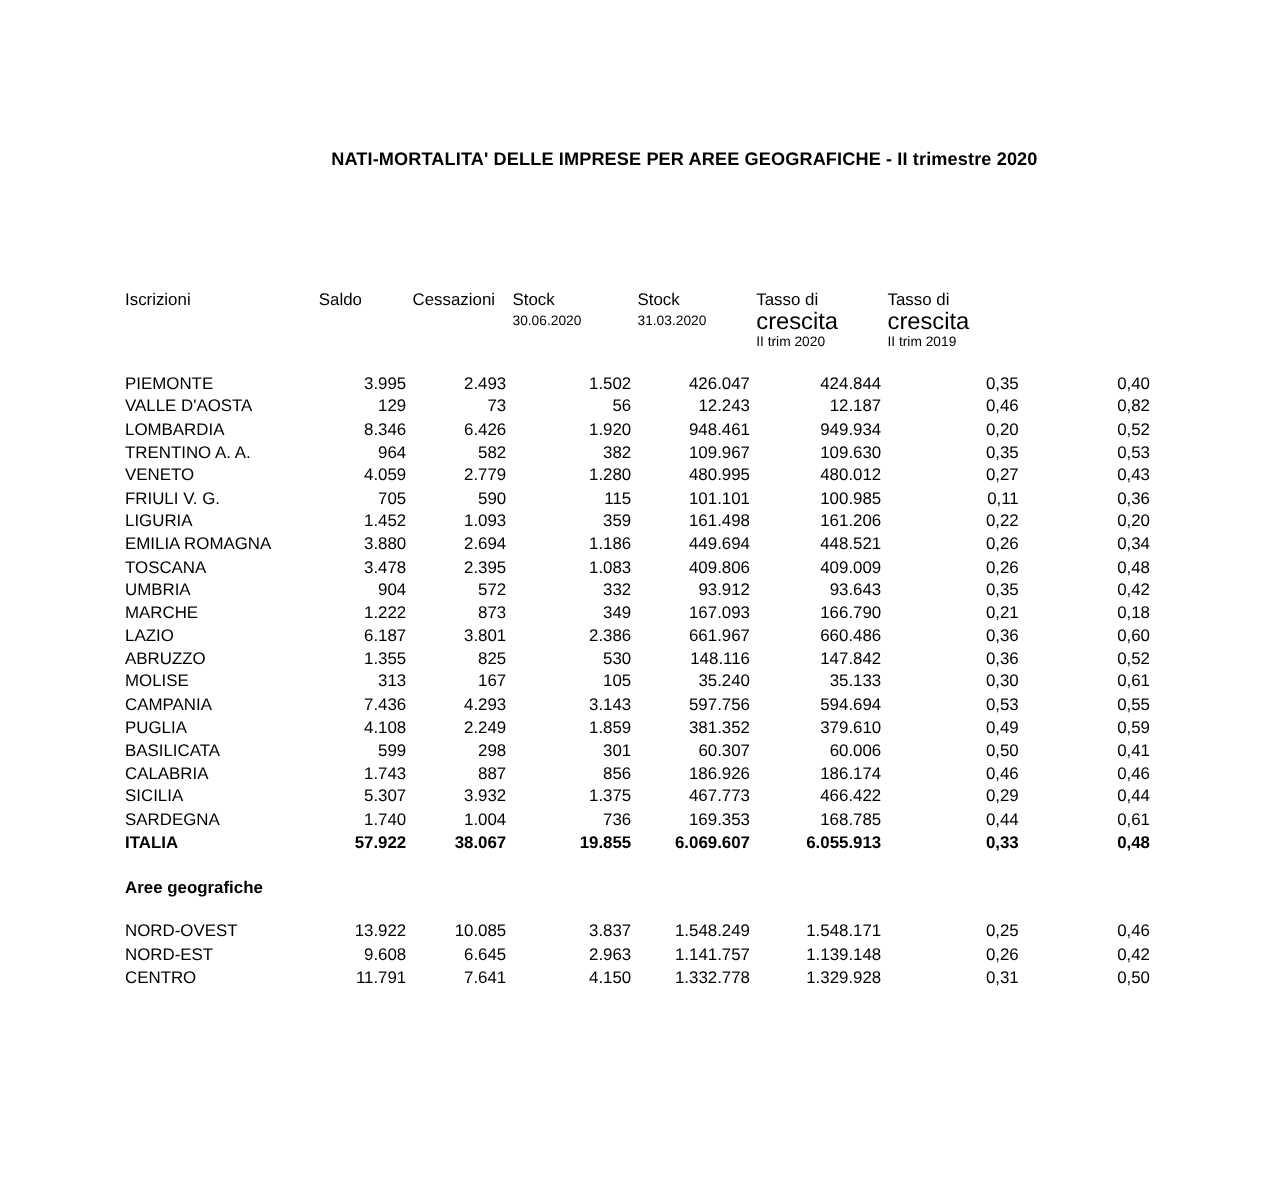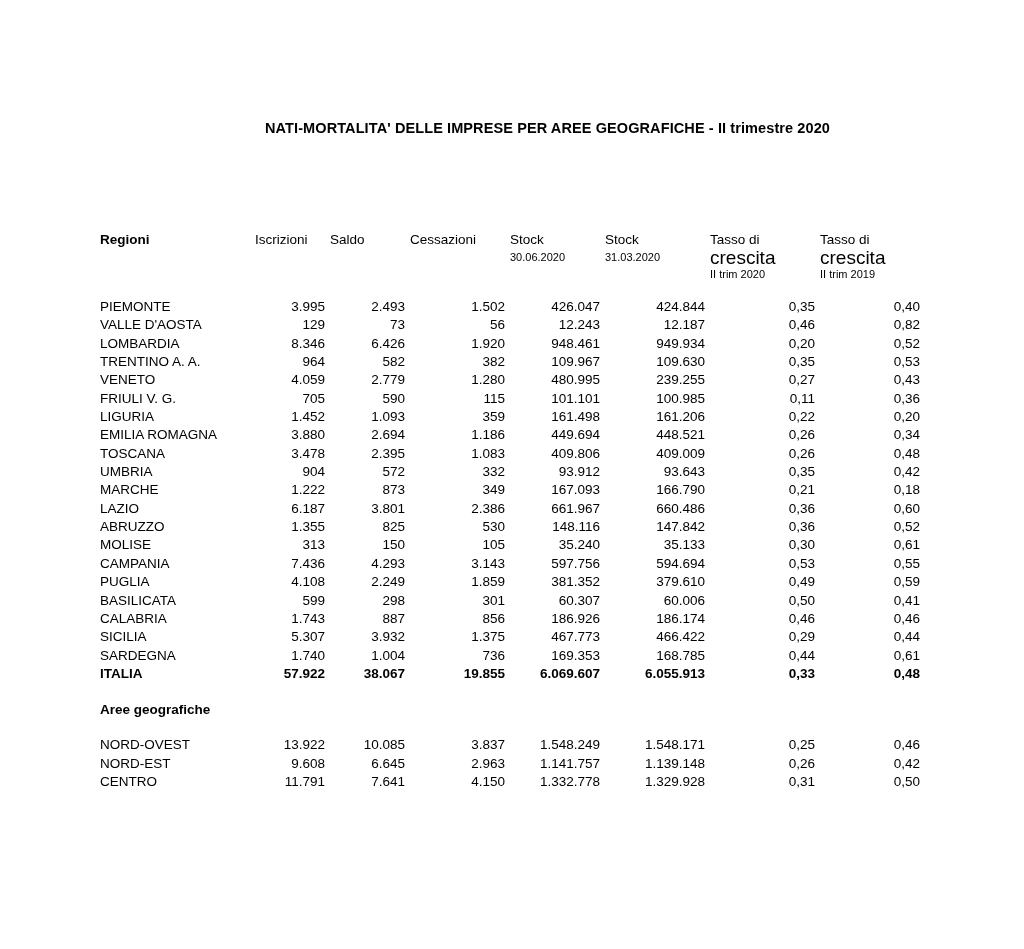--- a/index.html
+++ b/index.html
@@ -53,25 +53,20 @@
   }
   .tbody.areas { margin-top: 17px; }
 </style>
 </head>
 <body>
 
 <div class="page">
   <div class="title">NATI-MORTALITA' DELLE IMPRESE PER AREE GEOGRAFICHE - II trimestre 2020</div>
 
   <div class="table-head" id="table-head">
-      <div class="hcell b left">
-        <div class="l1">Regioni</div>
-        <div class="l2">&nbsp;</div>
-        <div class="sm">&nbsp;</div>
-      </div>
       <div class="hcell">
         <div class="l1">Iscrizioni</div>
         <div class="l2">&nbsp;</div>
         <div class="sm">&nbsp;</div>
       </div>
       <div class="hcell">
         <div class="l1">Saldo</div>
         <div class="l2">&nbsp;</div>
         <div class="sm">&nbsp;</div>
       </div>
@@ -142,21 +137,21 @@
         <div class="cell num">109.630</div>
         <div class="cell num">0,35</div>
         <div class="cell num">0,53</div>
       </div>
       <div class="row">
         <div class="cell name">VENETO</div>
         <div class="cell num">4.059</div>
         <div class="cell num">2.779</div>
         <div class="cell num">1.280</div>
         <div class="cell num">480.995</div>
-        <div class="cell num">239.255</div>
+        <div class="cell num">480.012</div>
         <div class="cell num">0,27</div>
         <div class="cell num">0,43</div>
       </div>
       <div class="row">
         <div class="cell name">FRIULI V. G.</div>
         <div class="cell num">705</div>
         <div class="cell num">590</div>
         <div class="cell num">115</div>
         <div class="cell num">101.101</div>
         <div class="cell num">100.985</div>
@@ -229,21 +224,21 @@
         <div class="cell num">825</div>
         <div class="cell num">530</div>
         <div class="cell num">148.116</div>
         <div class="cell num">147.842</div>
         <div class="cell num">0,36</div>
         <div class="cell num">0,52</div>
       </div>
       <div class="row">
         <div class="cell name">MOLISE</div>
         <div class="cell num">313</div>
-        <div class="cell num">150</div>
+        <div class="cell num">167</div>
         <div class="cell num">105</div>
         <div class="cell num">35.240</div>
         <div class="cell num">35.133</div>
         <div class="cell num">0,30</div>
         <div class="cell num">0,61</div>
       </div>
       <div class="row">
         <div class="cell name">CAMPANIA</div>
         <div class="cell num">7.436</div>
         <div class="cell num">4.293</div>

